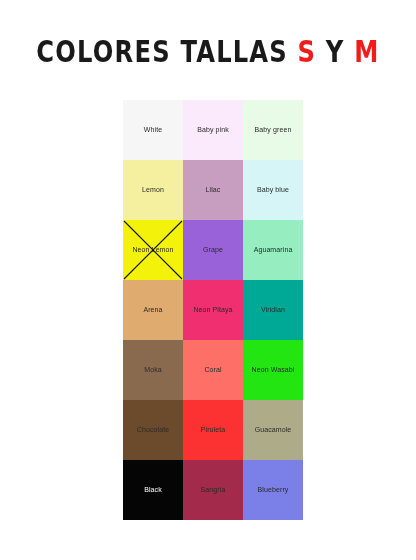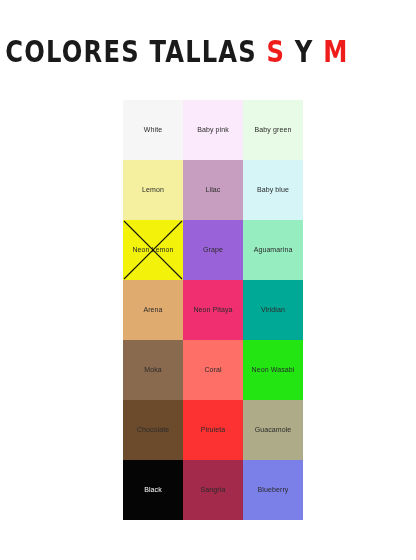--- a/index.html
+++ b/index.html
@@ -20,21 +20,21 @@
     inset: 0;
     background: #ffffff;
   }
 
   
   .title-wrap {
     position: absolute;
     left: 0;
     top: 39px;
     width: 416px;
-    text-align: left;
+    text-align: center;
     line-height: 1;
   }
   .title {
     display: inline-block;
     font-family: "DejaVu Sans", sans-serif;
     font-weight: bold;
     font-size: 25px;
     letter-spacing: 1.2px;
     color: #1a1a1a;
     transform: scaleY(1.18) scaleX(0.97);

